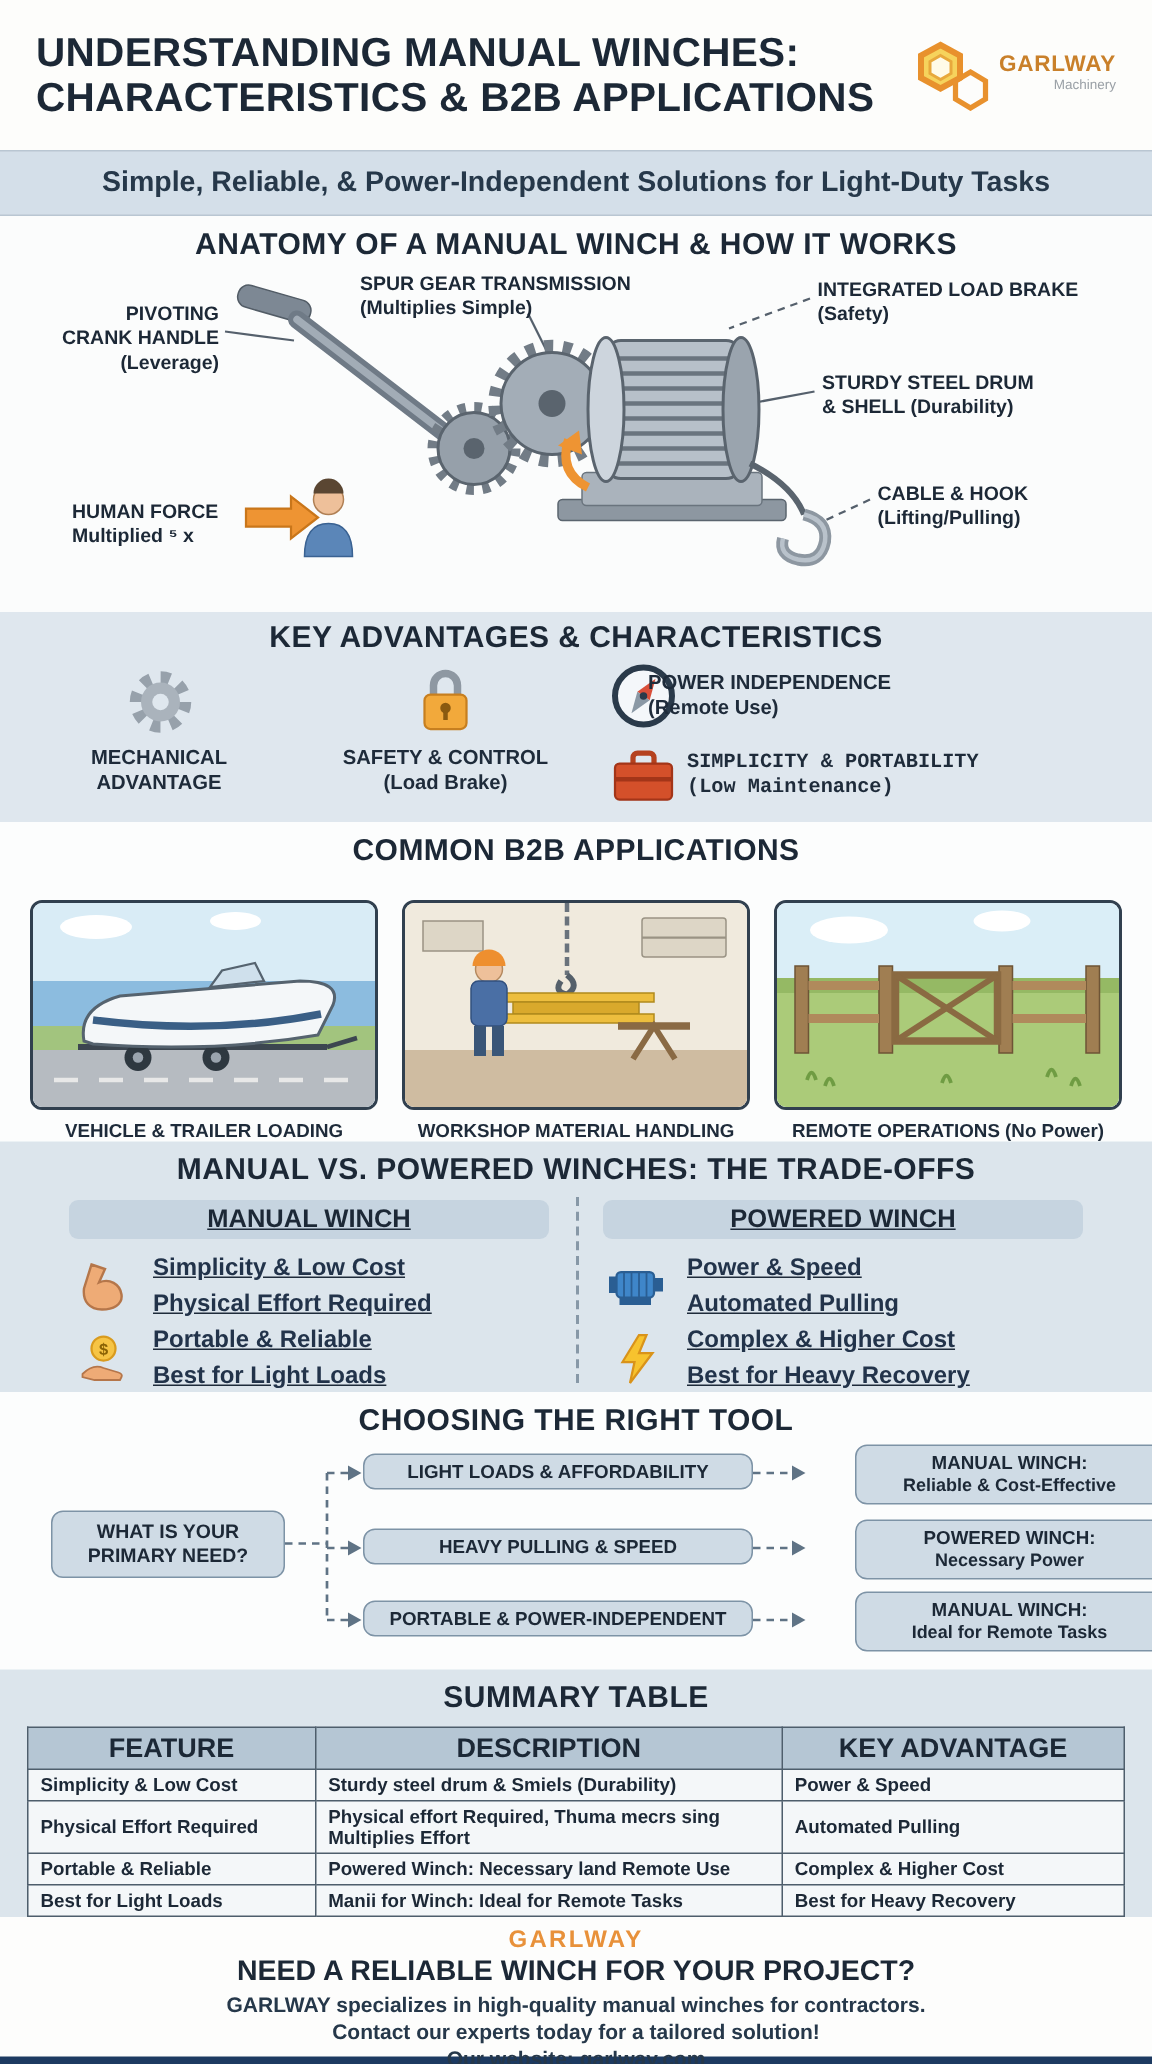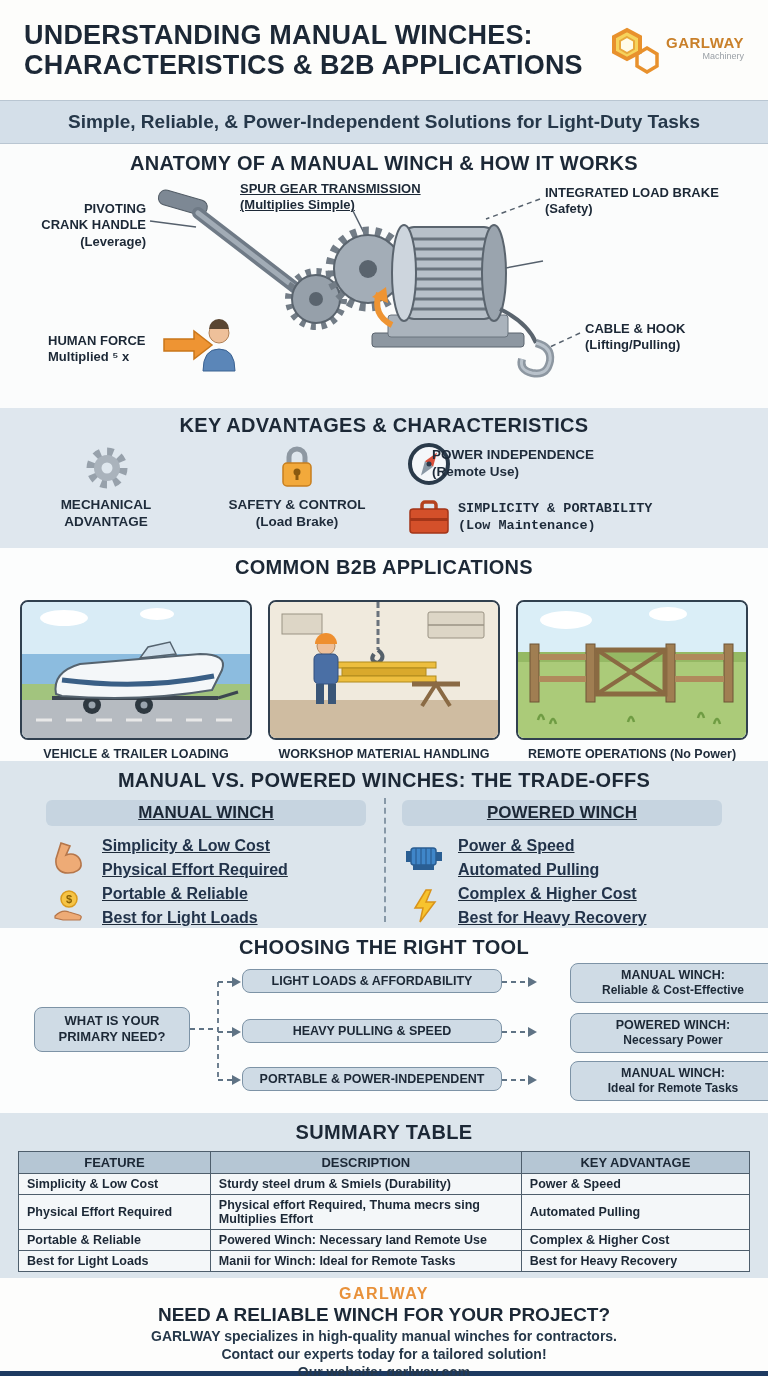--- a/index.html
+++ b/index.html
@@ -60,21 +60,21 @@
   .flow svg.lines { position:absolute; inset:0; }
   .flow-box { position:absolute; background:#cfdbe5; border:1.6px solid #7d93a6; border-radius:8px; text-align:center; font-weight:700; color:#1c2836; }
   .flow-root { left:34px; top:46px; width:156px; padding:5px 6px; font-size:13px; line-height:1.25; }
   .flow-need { left:242px; width:260px; padding:4px 0; font-size:12.5px; }
   .flow-result { left:570px; width:206px; padding:3px 0; font-size:12.5px; line-height:1.3; }
   .flow-result .sub { font-weight:600; font-size:12px; }
 
   
   .summary { height:165px; background:#dce5ec; padding-top:8px; }
   .summary-table { width:732px; margin:7px auto 0; border-collapse:collapse; }
-  .summary-table th { background:#b5c6d4; font-size:13px; font-weight:800; padding:3px 6px; border:1.2px solid #4e5e6c; color:#1c2836; }
+  .summary-table th { background:#b5c6d4; font-size:18px; font-weight:800; padding:3px 6px; border:1.2px solid #4e5e6c; color:#1c2836; }
   .summary-table td { font-size:12.5px; font-weight:600; padding:3px 8px; border:1.2px solid #4e5e6c; background:#f4f7f9; color:#1c2836; }
   .col-feature { width:190px; } .col-desc { width:308px; } .col-adv { width:226px; }
 
   
   .footer { height:93px; background:#fdfdfc; text-align:center; padding-top:7px; }
   .footer-brand { color:#e8913a; font-weight:800; font-size:16px; letter-spacing:1.5px; }
   .footer-headline { font-size:19px; font-weight:800; margin-top:1px; color:#1c2836; }
   .footer-line { font-size:14px; font-weight:600; margin-top:2px; color:#26384a; }
   .footer-line.bold { font-weight:800; }
   .bottom-bar { height:21px; background:#1d3a61; }
@@ -155,27 +155,31 @@
 
       <polygon points="164,164 194,164 194,156 212,170 194,184 194,176 164,176" fill="#ee9433" stroke="#c9761a" stroke-width="1.5"></polygon>
       <path d="M392 150 q-20 -10 -13 -32" fill="none" stroke="#ee9433" stroke-width="6"></path>
       <polygon points="372,122 386,112 388,128" fill="#ee9433"></polygon>
     </svg>
     <div class="dlabel right" style="left:24px; top:26px; width:122px;">
       <div>PIVOTING</div>
       <div>CRANK HANDLE</div>
       <div>(Leverage)</div>
     </div>
-    <div class="dlabel" style="left:240px; top:6px;text-decoration:underline;">
+    <div class="dlabel" style="left:240px; top:6px;">
       <div>SPUR GEAR TRANSMISSION</div>
       <div>(Multiplies Simple)</div>
     </div>
     <div class="dlabel" style="left:545px; top:10px;">
       <div>INTEGRATED LOAD BRAKE</div>
       <div>(Safety)</div>
+    </div>
+    <div class="dlabel" style="left:548px; top:72px;">
+      <div>STURDY STEEL DRUM</div>
+      <div>&amp; SHELL (Durability)</div>
     </div>
     <div class="dlabel" style="left:585px; top:146px;">
       <div>CABLE &amp; HOOK</div>
       <div>(Lifting/Pulling)</div>
     </div>
     <div class="dlabel" style="left:48px; top:158px;">
       <div>HUMAN FORCE</div>
       <div>Multiplied ⁵ x</div>
     </div>
   </div>

